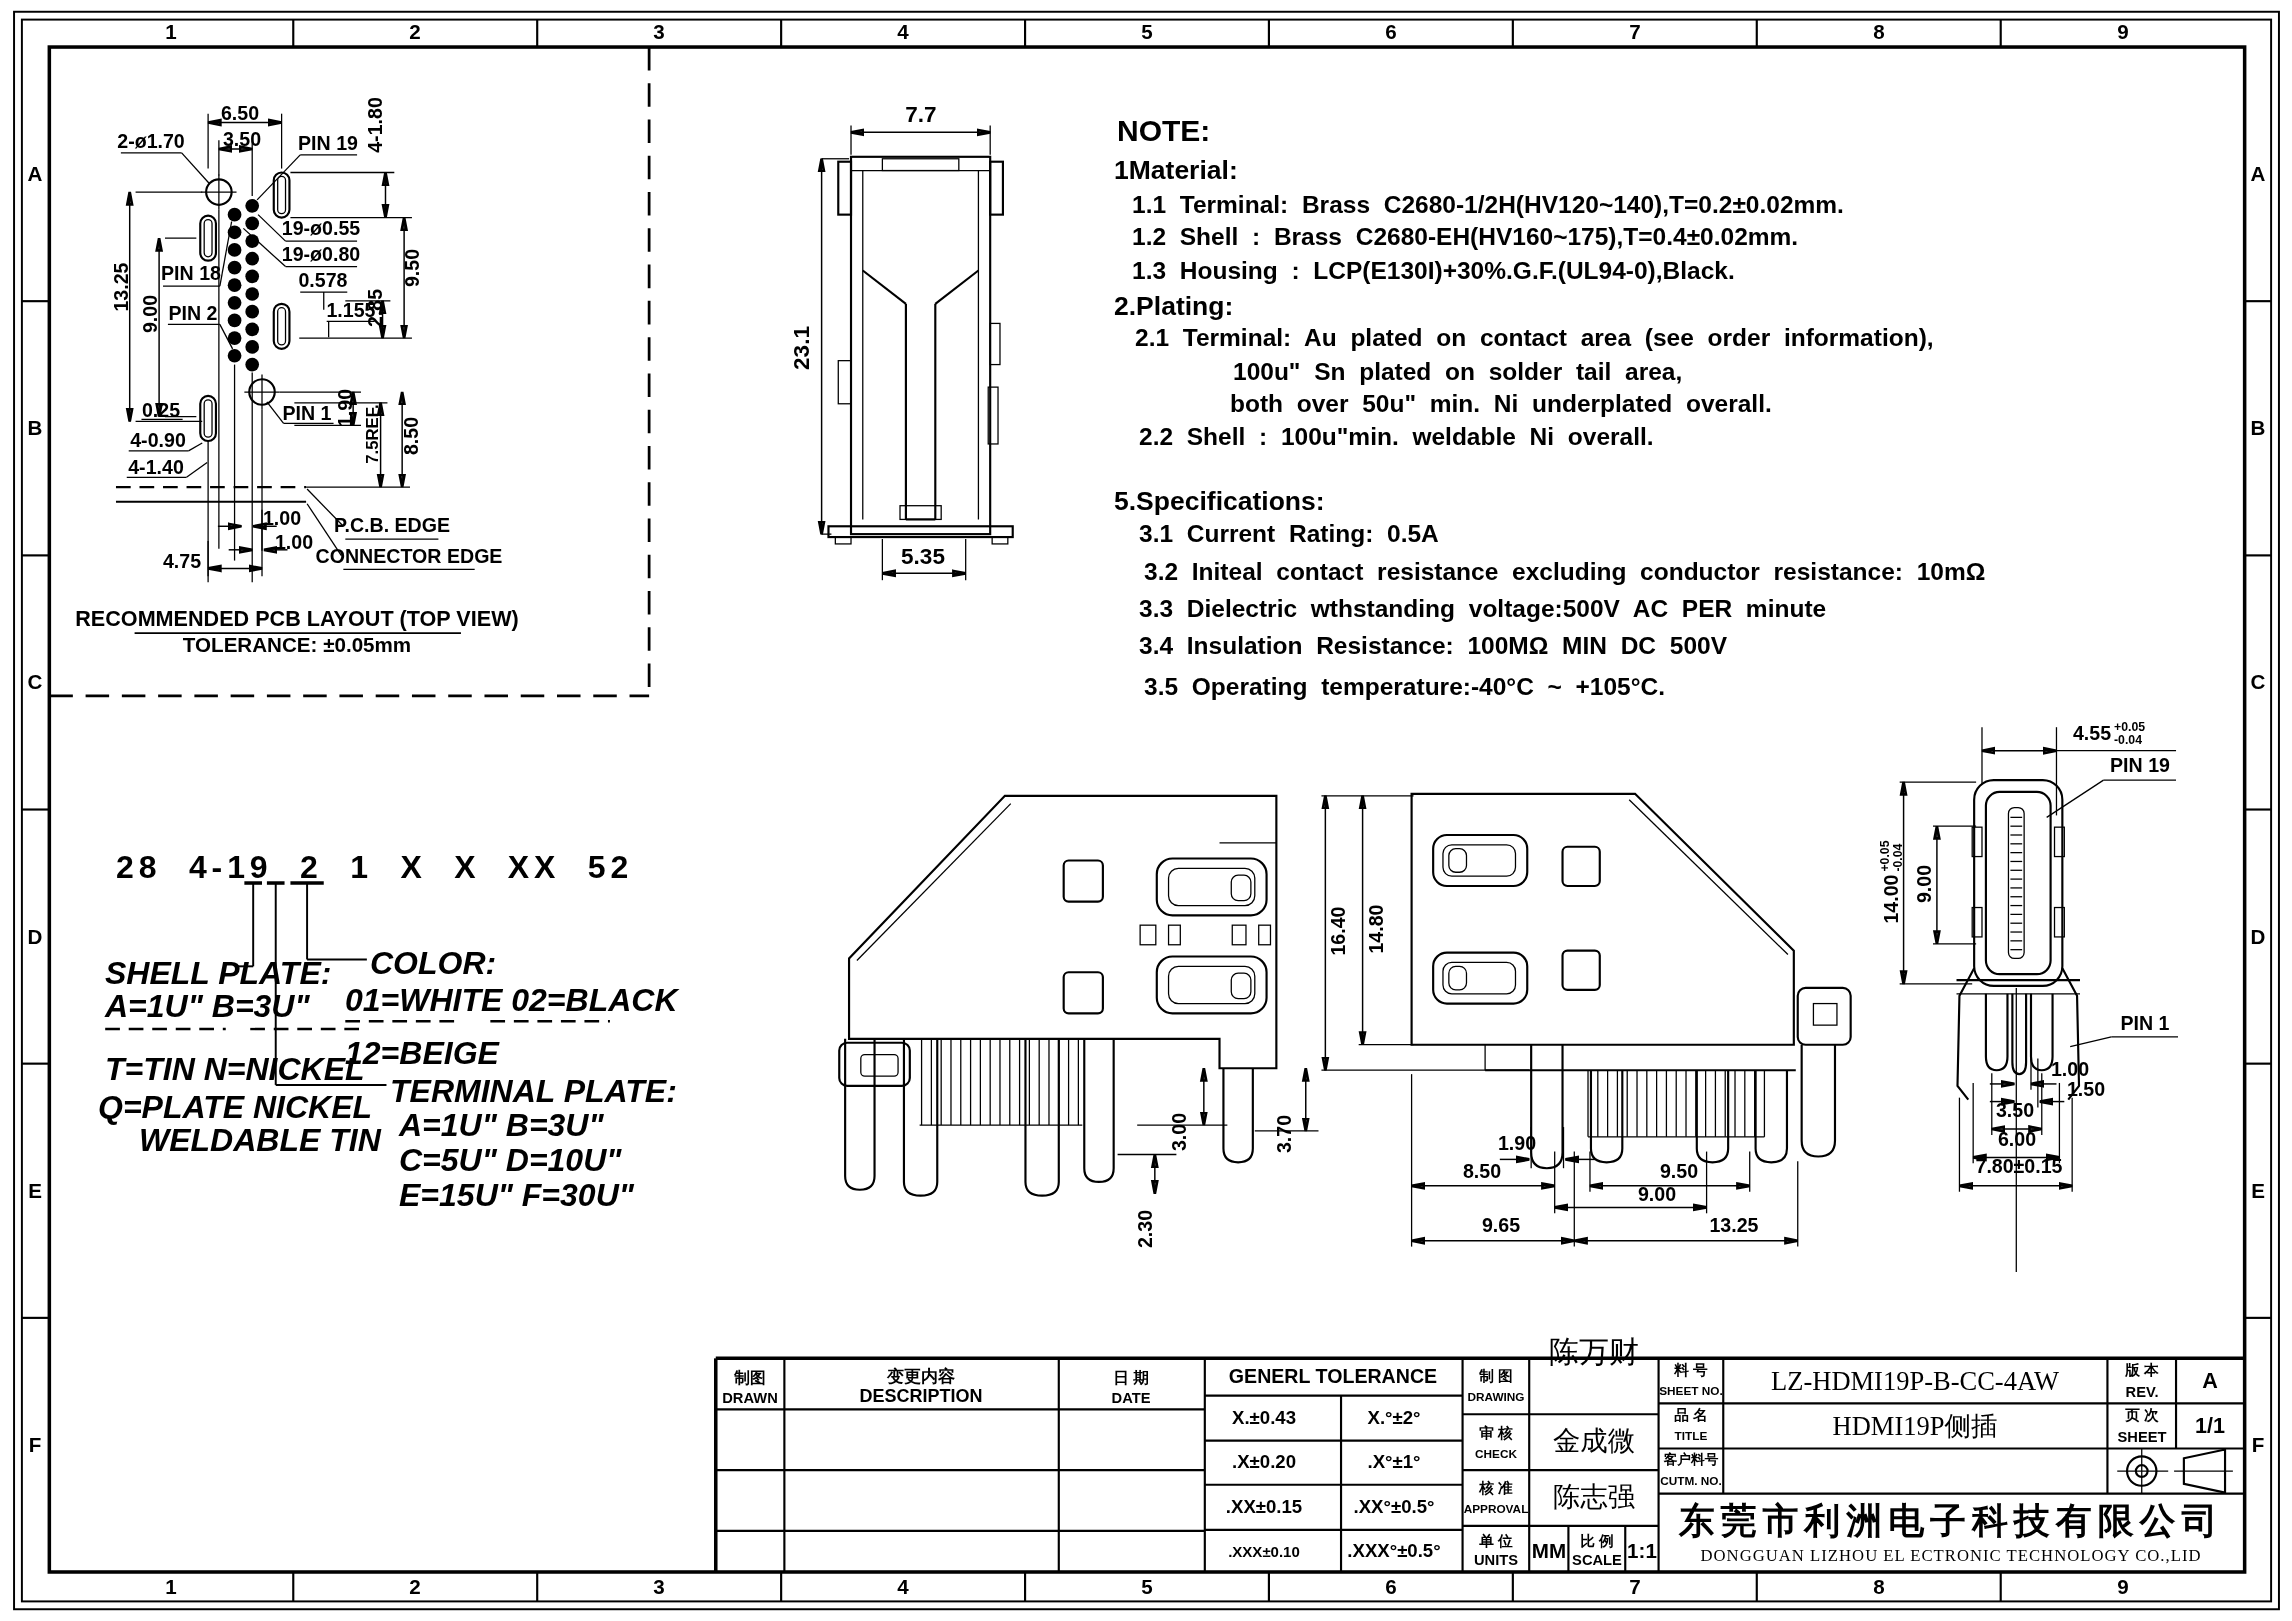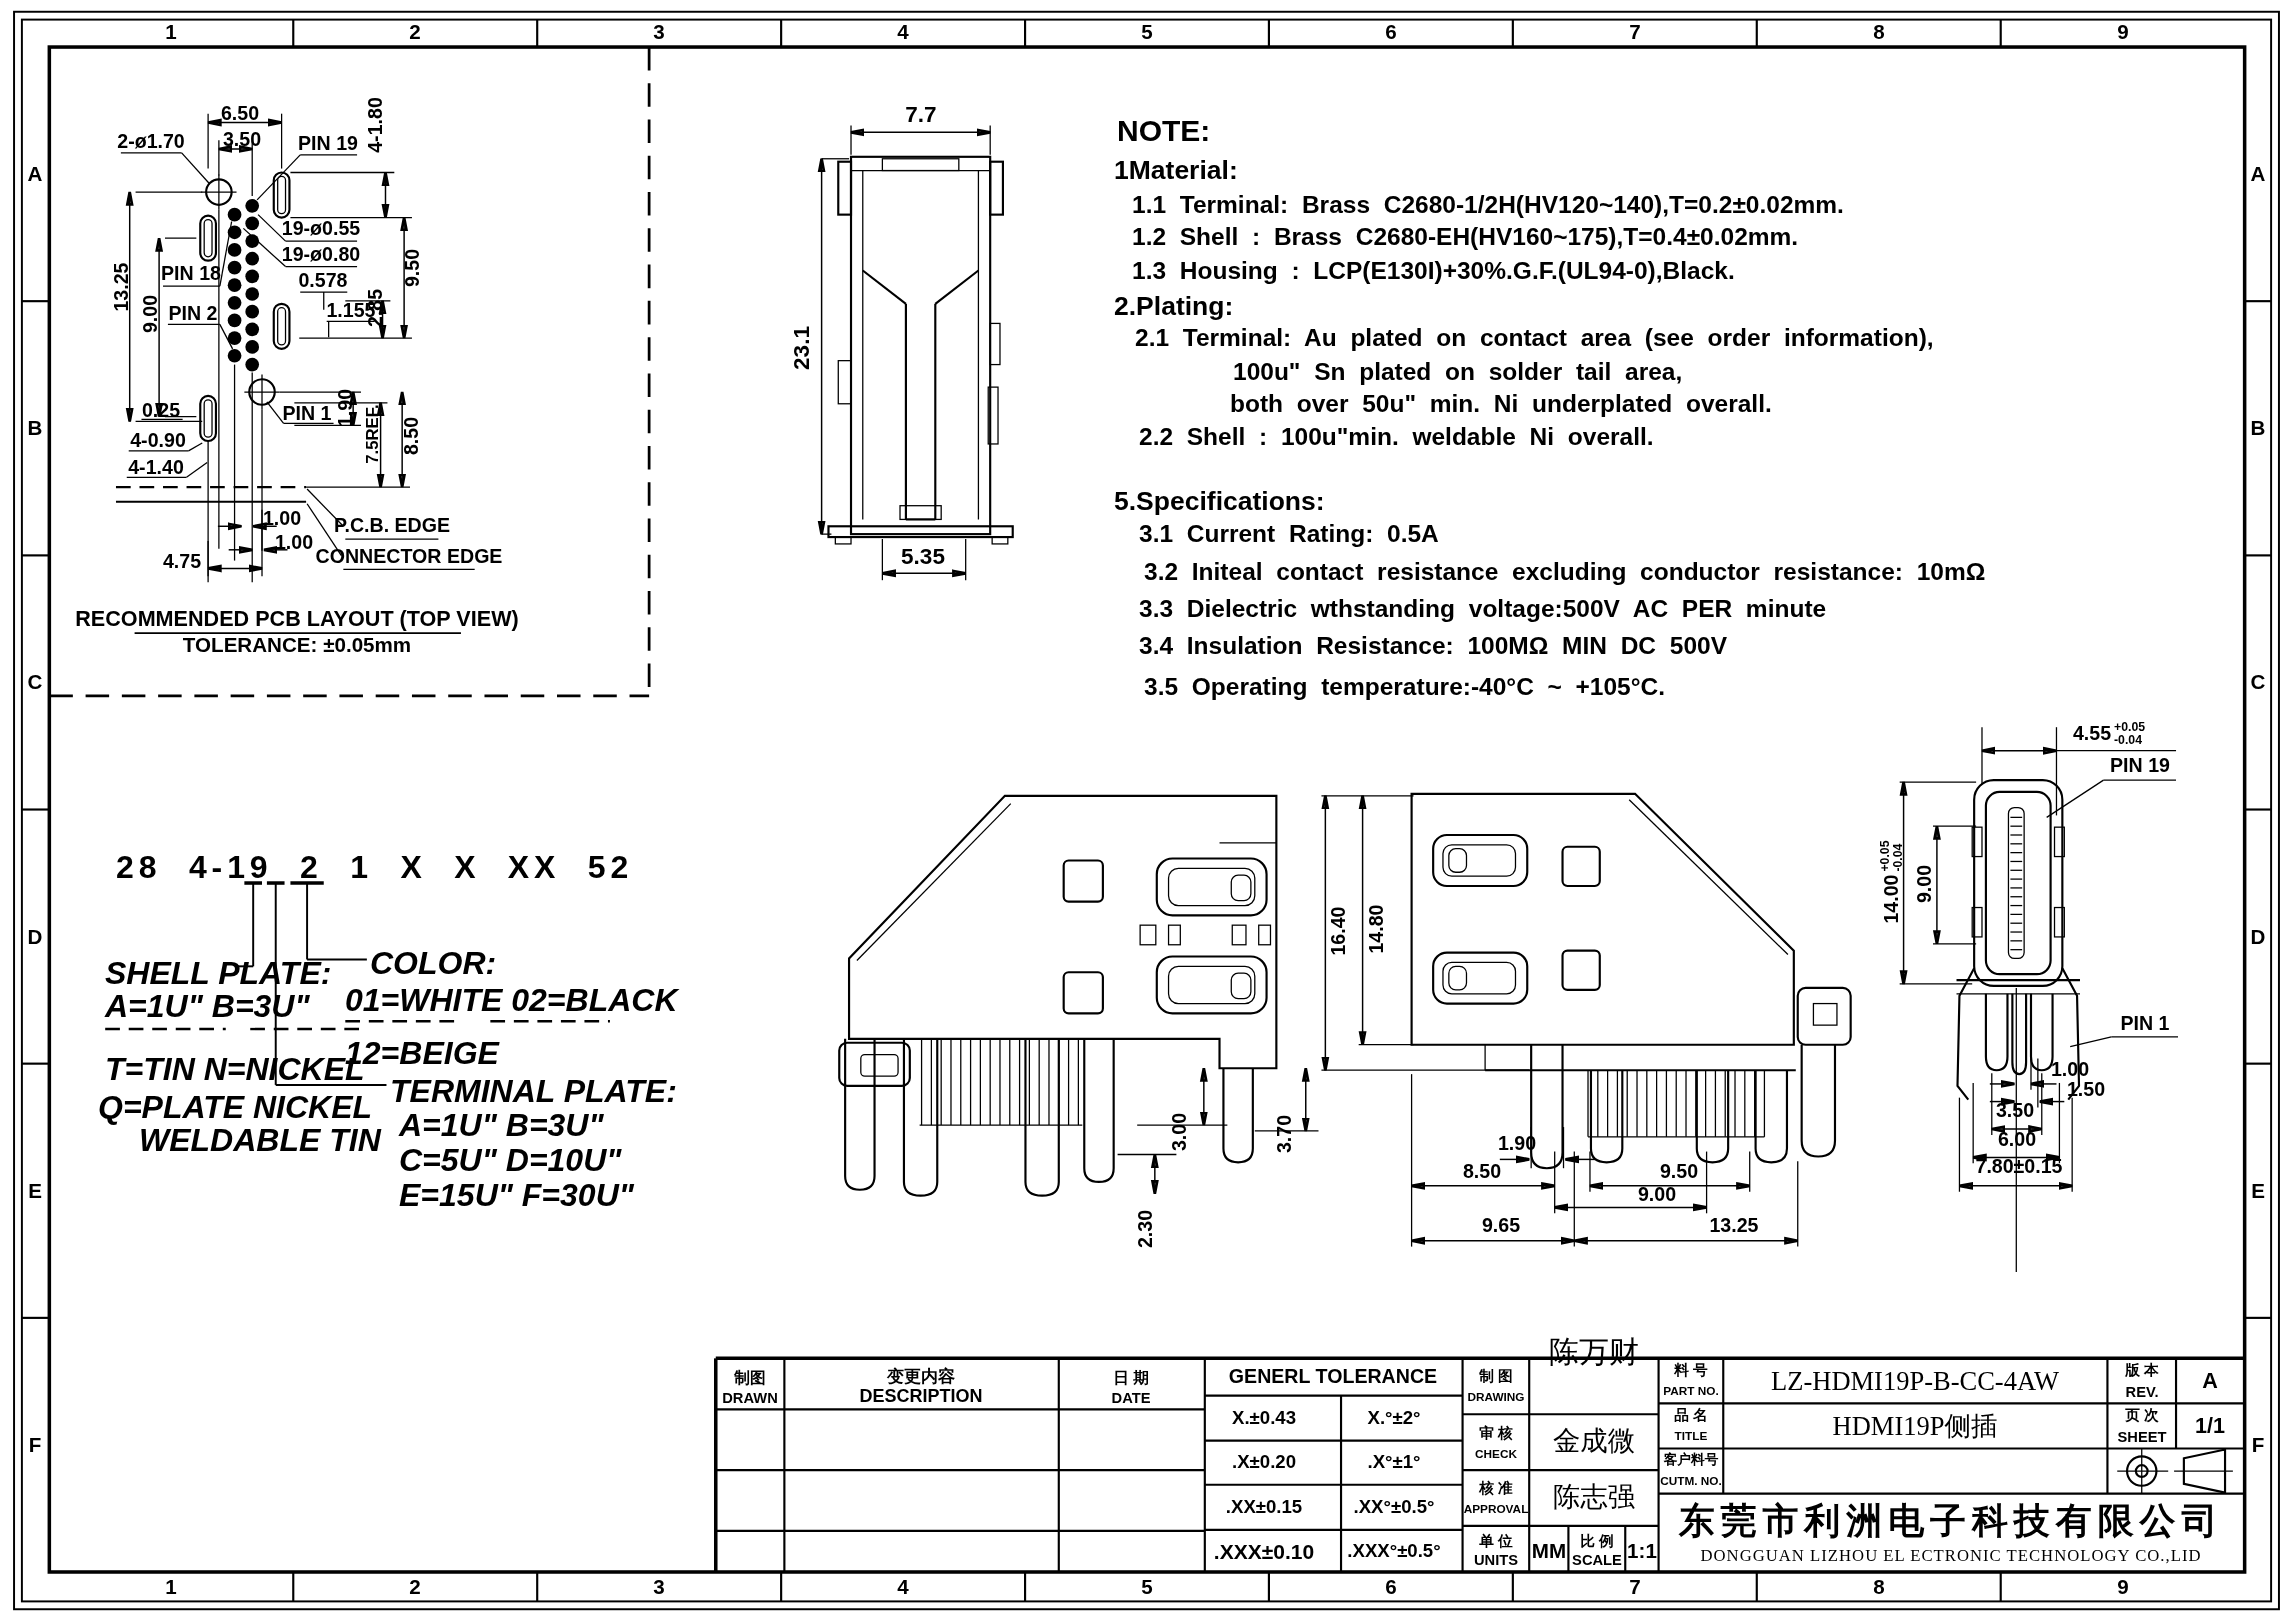--- a/index.html
+++ b/index.html
@@ -599,39 +599,39 @@
   <span class="t" style="left:921px;top:1396px;font-size:18px">DESCRIPTION</span>
   <span class="t cjk" style="left:1131px;top:1378px;font-size:15.7px">日 期</span>
   <span class="t" style="left:1131px;top:1398px;font-size:14.7px">DATE</span>
   <span class="t" style="left:1333px;top:1377px;font-size:19.6px">GENERL TOLERANCE</span>
   <span class="t" style="left:1264px;top:1418px;font-size:18.6px">X.±0.43</span>
   <span class="t" style="left:1394px;top:1418px;font-size:18.6px">X.°±2°</span>
   <span class="t" style="left:1264px;top:1462px;font-size:18.6px">.X±0.20</span>
   <span class="t" style="left:1394px;top:1462px;font-size:18.6px">.X°±1°</span>
   <span class="t" style="left:1264px;top:1507px;font-size:18.6px">.XX±0.15</span>
   <span class="t" style="left:1394px;top:1507px;font-size:18.6px">.XX°±0.5°</span>
-  <span class="t" style="left:1264px;top:1551px;font-size:21px">.XXX±0.10</span>
+  <span class="t" style="left:1264px;top:1551px;font-size:15px">.XXX±0.10</span>
   <span class="t" style="left:1394px;top:1551px;font-size:18.6px">.XXX°±0.5°</span>
   <span class="t cjk" style="left:1496px;top:1376px;font-size:14.7px">制 图</span>
   <span class="t" style="left:1496px;top:1398px;font-size:11.8px">DRAWING</span>
   <span class="t ser" style="left:1594px;top:1352px;font-size:30px">陈万财</span>
   <span class="t cjk" style="left:1496px;top:1433px;font-size:14.7px">审 核</span>
   <span class="t" style="left:1496px;top:1455px;font-size:11.8px">CHECK</span>
   <span class="t ser" style="left:1594px;top:1442px;font-size:27.4px">金成微</span>
   <span class="t cjk" style="left:1496px;top:1488px;font-size:14.7px">核 准</span>
   <span class="t" style="left:1496px;top:1510px;font-size:11.8px">APPROVAL</span>
   <span class="t ser" style="left:1594px;top:1498px;font-size:27.4px">陈志强</span>
   <span class="t cjk" style="left:1496px;top:1541px;font-size:14.7px">单 位</span>
   <span class="t" style="left:1496px;top:1560px;font-size:14.7px">UNITS</span>
   <span class="t" style="left:1549px;top:1551px;font-size:20.6px">MM</span>
   <span class="t cjk" style="left:1597px;top:1541px;font-size:14.7px">比 例</span>
   <span class="t" style="left:1597px;top:1560px;font-size:14.7px">SCALE</span>
   <span class="t" style="left:1642px;top:1551px;font-size:20.6px">1:1</span>
   <span class="t cjk" style="left:1691px;top:1370px;font-size:14.7px">料 号</span>
-  <span class="t" style="left:1691px;top:1392px;font-size:11.8px">PART NO.</span>
+  <span class="t" style="left:1691px;top:1392px;font-size:11.8px">SHEET NO.</span>
   <span class="t ser" style="left:1915px;top:1381px;font-size:26.5px">LZ-HDMI19P-B-CC-4AW</span>
   <span class="t cjk" style="left:1691px;top:1415px;font-size:14.7px">品 名</span>
   <span class="t" style="left:1691px;top:1437px;font-size:11.8px">TITLE</span>
   <span class="t ser" style="left:1915px;top:1426px;font-size:26.5px">HDMI19P侧插</span>
   <span class="t cjk" style="left:1691px;top:1460px;font-size:13.7px">客户料号</span>
   <span class="t" style="left:1691px;top:1482px;font-size:11.8px">CUTM. NO.</span>
   <span class="t cjk" style="left:2142px;top:1370px;font-size:14.7px">版 本</span>
   <span class="t" style="left:2142px;top:1392px;font-size:14.7px">REV.</span>
   <span class="t" style="left:2210px;top:1381px;font-size:21.6px">A</span>
   <span class="t cjk" style="left:2142px;top:1415px;font-size:14.7px">页 次</span>

